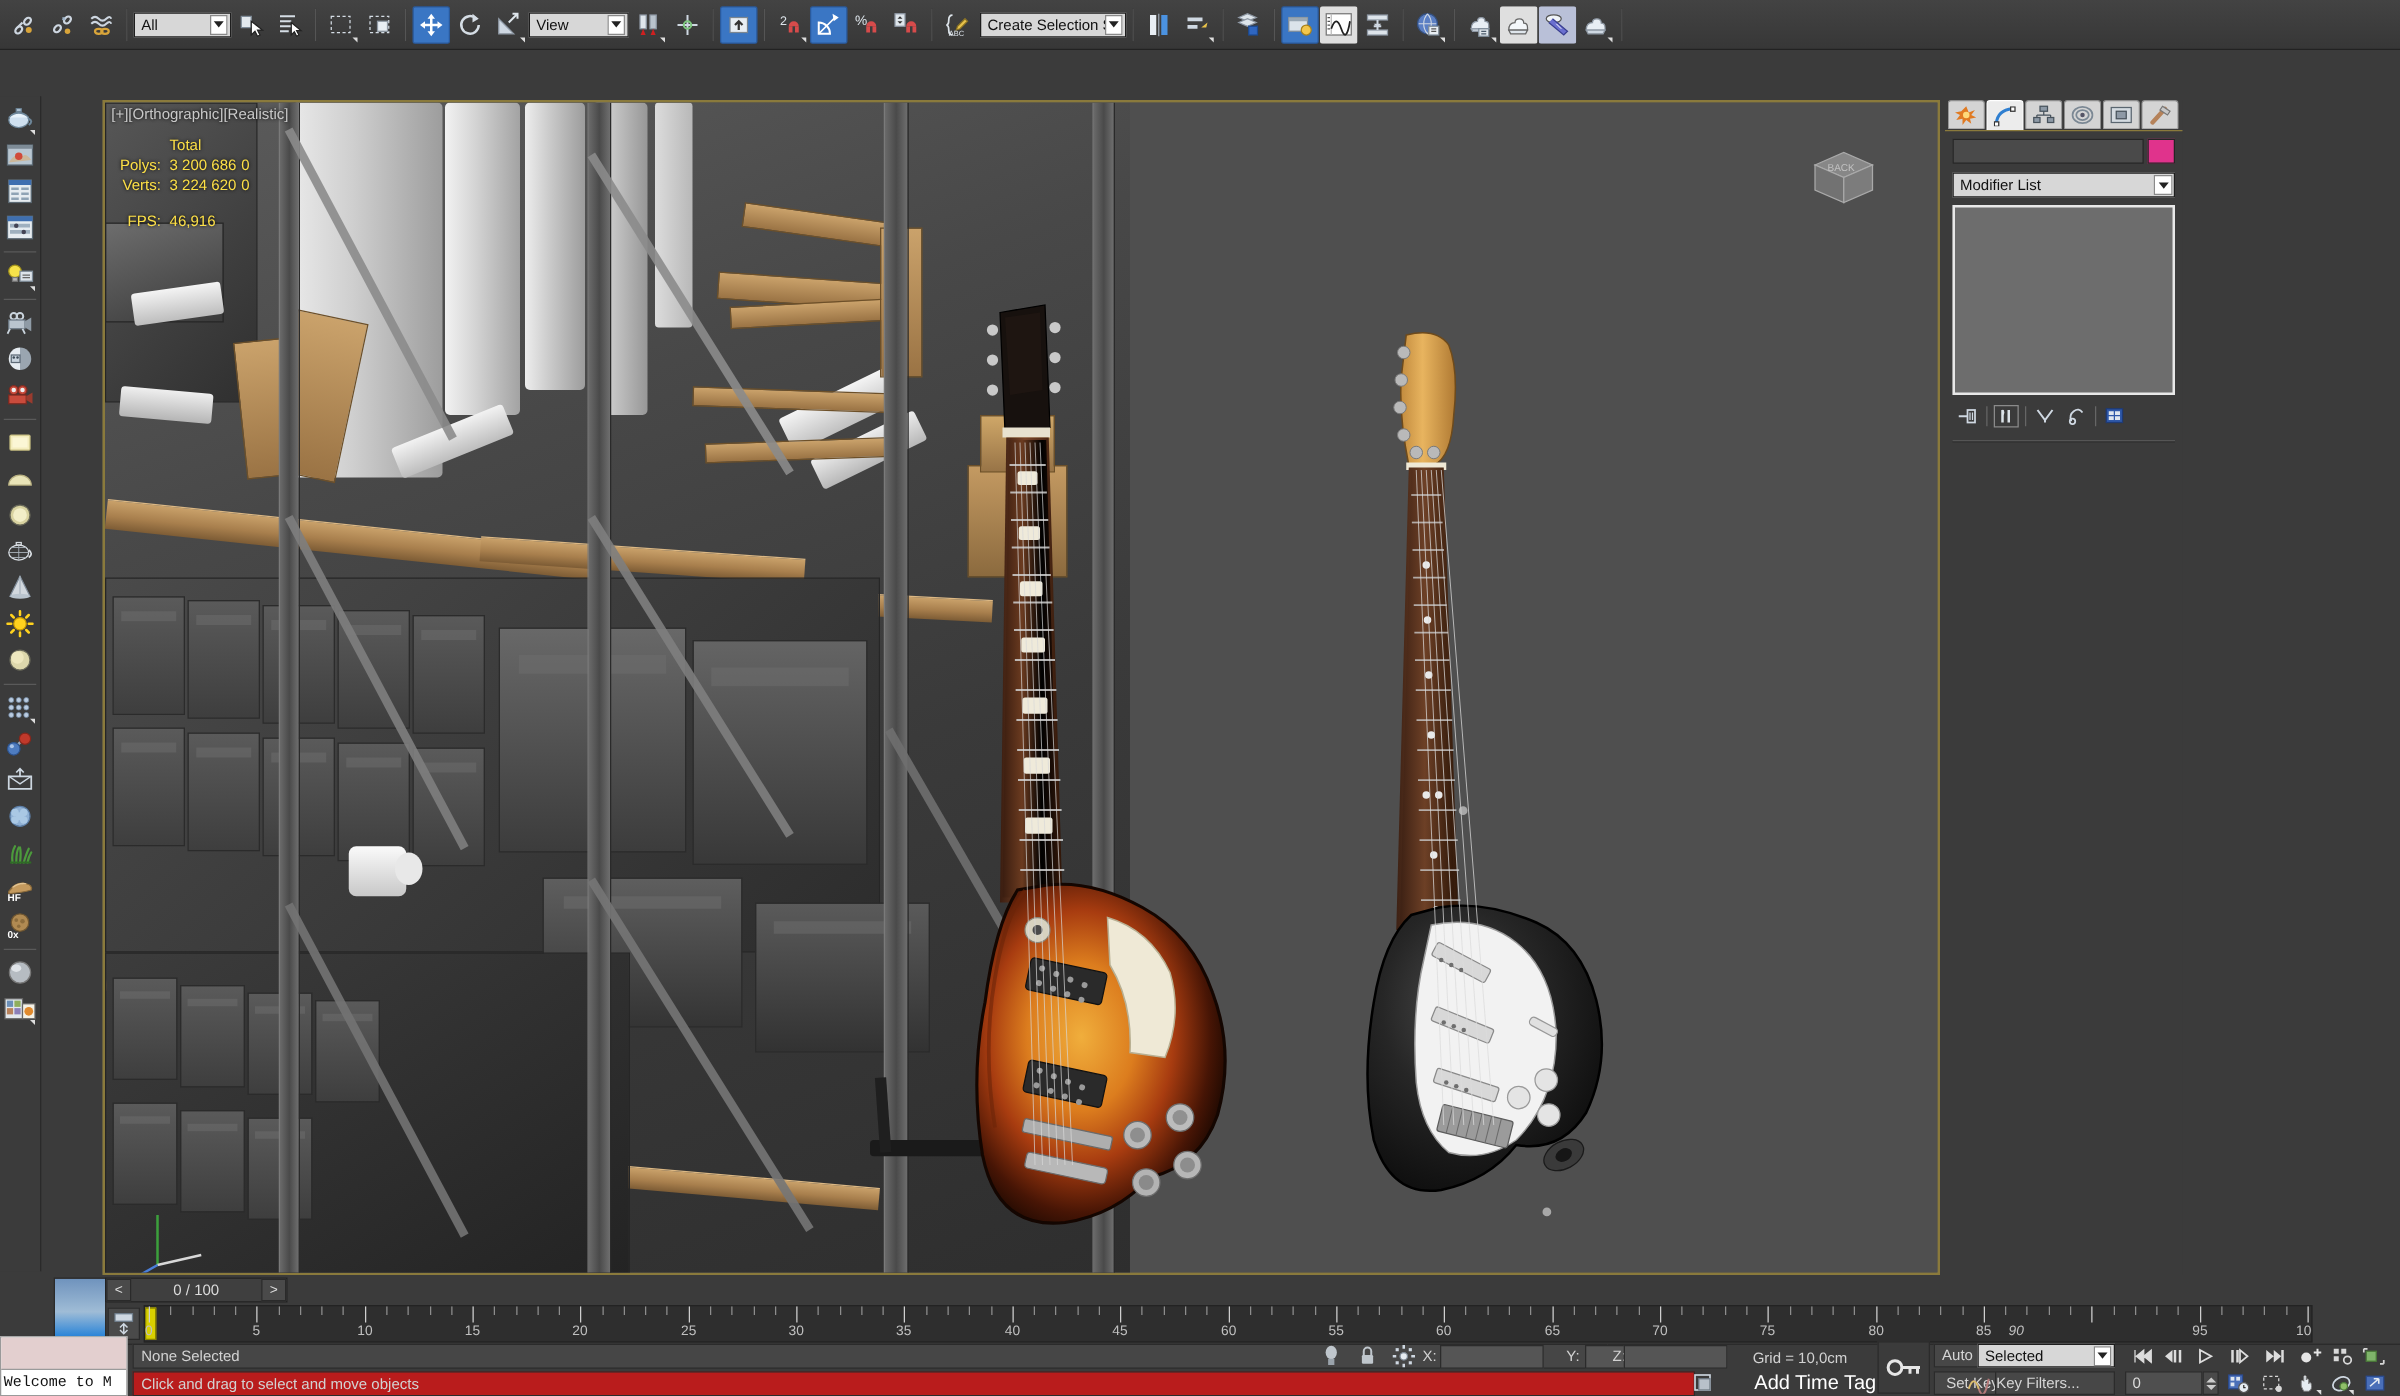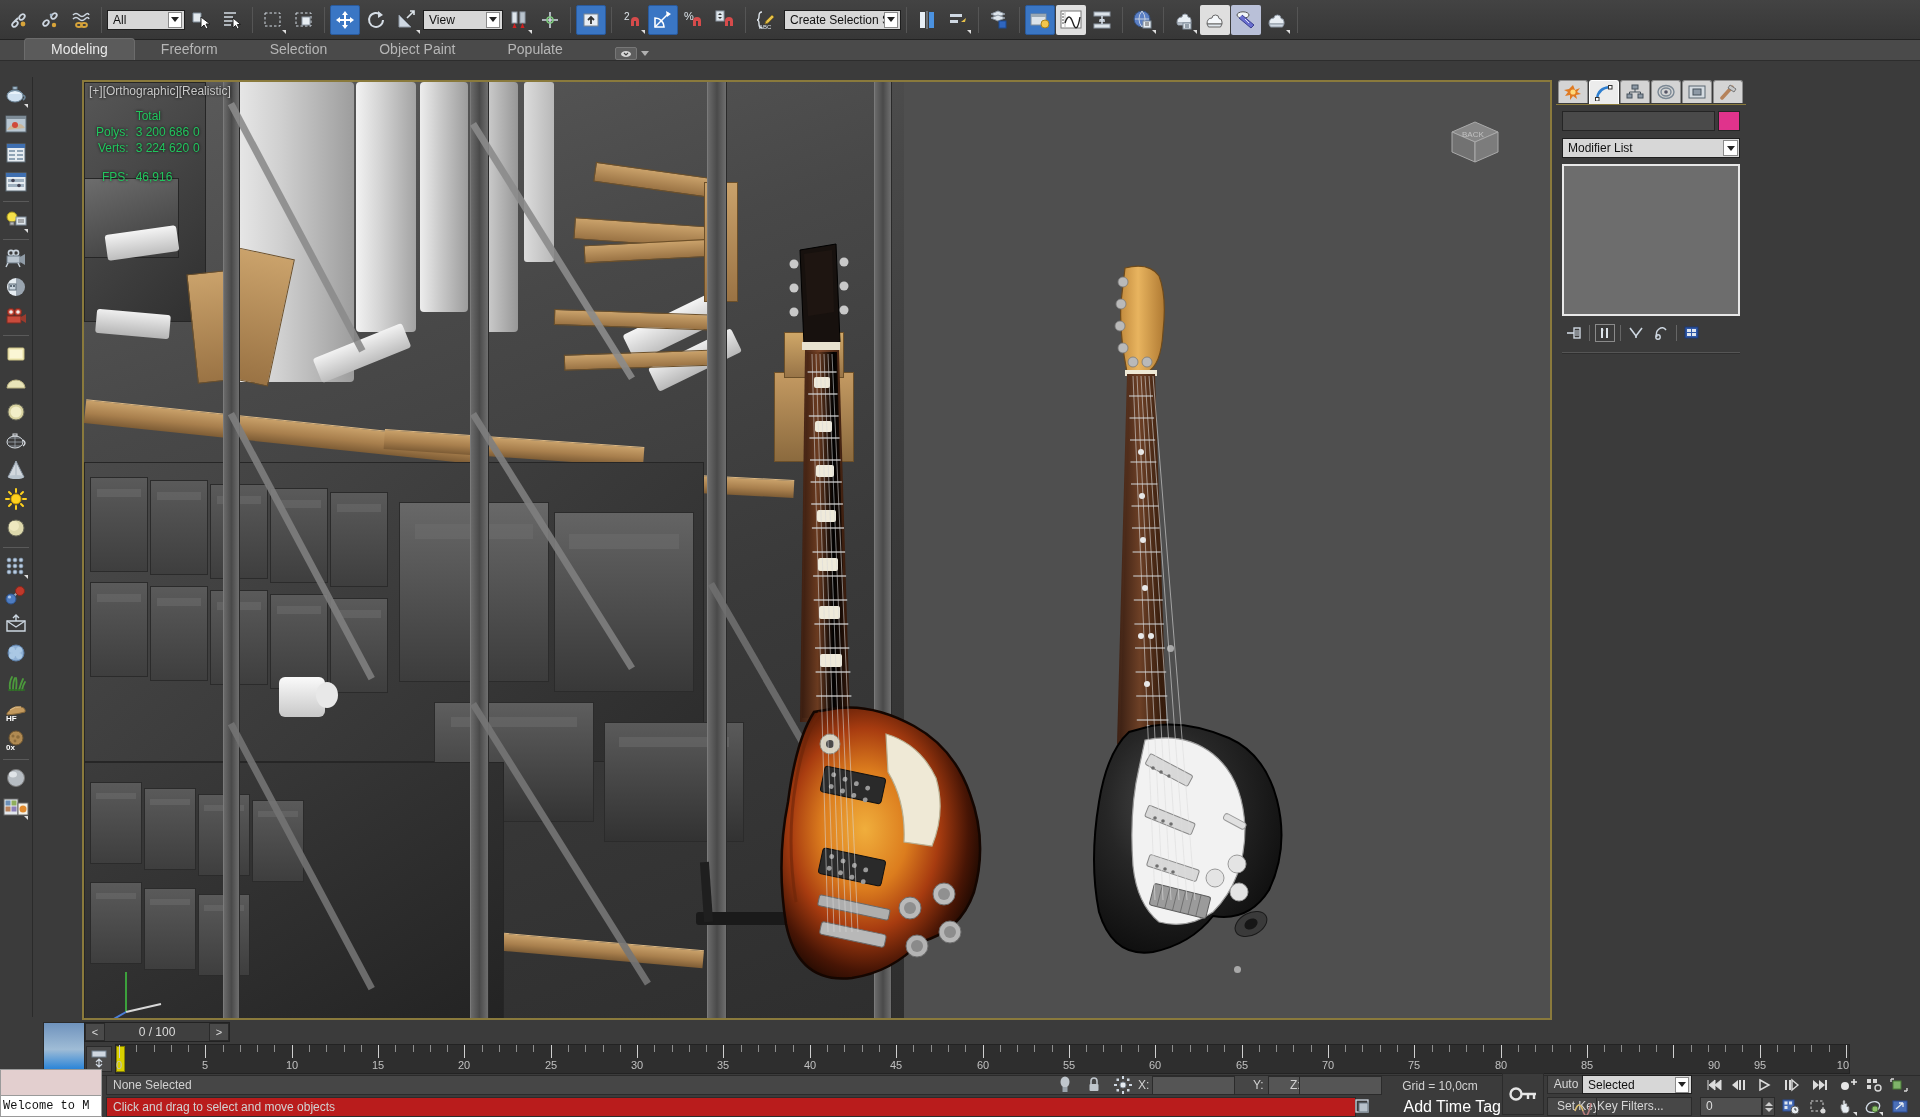--- a/index.html
+++ b/index.html
@@ -89,21 +89,21 @@
   .vplabel {
     position:absolute; left:5px; top:2px; font-size:12px; color:#c9c9c9;
     text-shadow:0 0 3px #000; z-index:30; white-space:nowrap;
   }
   .stats {
     position:absolute; left:12px; top:26px; z-index:30;
     font-size:12px; color:#d8d000; line-height:16px;
     text-shadow:0 0 3px #000;
   }
   .stats table { border-collapse:collapse; }
-  .stats td { padding:0 4px 0 0; color:#22c55e; font-size:12px; }
+  .stats td { padding:0 4px 0 0; color:#fde047; font-size:12px; }
   .stats td.lbl { text-align:right; padding-right:7px; }
   .stats .gap { height:13px; }
 
   
   .wh { position:absolute; left:0; top:0; width:820px; height:940px; overflow:hidden; }
   .floor { position:absolute; left:0; top:0; width:100%; height:100%;
     background:
       linear-gradient(160deg,#5c5c5c 0%,#484848 30%,#3a3a3a 60%,#2e2e2e 100%); }
   .rackcol { position:absolute; width:17px; background:linear-gradient(90deg,#6a6a6a,#4a4a4a,#6f6f6f);
      border-left:1px solid #7a7a7a; border-right:1px solid #2a2a2a; }
@@ -470,36 +470,20 @@
     <div class="tbtn">
       <svg width="22" height="22" viewBox="0 0 22 22">
         <path d="M3 15 q0 -6 5 -6 q0 -3 3.5 -3 q3.5 0 3.5 3.5 q3 0 3 3.5 l0 2 z" fill="#e8eef4" stroke="#8e98a4"></path>
         <path d="M3 15 h15 l-1.5 3 h-12 z" fill="#cfd8e2" stroke="#8e98a4"></path>
         </svg>
       <i class="flyarrow"></i>
     </div>
     <div class="sep"></div>
   </div>
 
-  <div class="ribbon">
-    <div class="rtab sel">Modeling</div>
-    <div class="rtab">Freeform</div>
-    <div class="rtab">Selection</div>
-    <div class="rtab">Object Paint</div>
-    <div class="rtab">Populate</div>
-    <div class="ribbon-mini">
-      <div class="minibox">
-        <svg width="12" height="8" viewBox="0 0 12 8">
-            <ellipse cx="6" cy="4" rx="5" ry="3" fill="#d8d8d8"></ellipse>
-          <path d="M4 3 l2 2 l2 -2" stroke="#444" fill="none" stroke-width="1.2"></path>
-          </svg>
-      </div>
-      <div style="width:0;height:0;border-left:4px solid transparent;border-right:4px solid transparent;border-top:5px solid #b0b0b0;"></div>
-    </div>
-  </div>
 
 
   <div class="lefttb">
     <div class="lbtn">
       <svg width="24" height="22" viewBox="0 0 24 22">
         <ellipse cx="11" cy="12" rx="8" ry="6" fill="#cfe0ef" stroke="#6d8699"></ellipse>
         <path d="M3 10 q8 -7 16 0" fill="#e8f2fa" stroke="#6d8699"></path>
         <path d="M19 11 q4 2 0 5" fill="none" stroke="#6d8699" stroke-width="1.6"></path>
         <rect x="9" y="3" width="4" height="2" fill="#cfe0ef" stroke="#6d8699"></rect>
         </svg>
@@ -1316,21 +1300,21 @@
       <div class="tick" style="left: 1419px; height: 7px; background: rgb(141, 141, 141);"></div>
       <div class="tick" style="left: 1436px; height: 7px; background: rgb(141, 141, 141);"></div>
       <div class="tick" style="left: 1454px; height: 7px; background: rgb(141, 141, 141);"></div>
       <div class="tick" style="left: 1471px; height: 13px; background: rgb(207, 207, 207);"></div>
       <div class="ticklabel" style="left: 1471px;">85</div>
       <div class="tick" style="left: 1488px; height: 7px; background: rgb(141, 141, 141);"></div>
       <div class="tick" style="left: 1505px; height: 7px; background: rgb(141, 141, 141);"></div>
       <div class="tick" style="left: 1523px; height: 7px; background: rgb(141, 141, 141);"></div>
       <div class="tick" style="left: 1540px; height: 7px; background: rgb(141, 141, 141);"></div>
       <div class="tick" style="left: 1557px; height: 13px; background: rgb(207, 207, 207);"></div>
-      <div class="ticklabel" style="left: 1598px;">90</div>
+      <div class="ticklabel" style="left: 1497px; font-style: italic;">90</div>
       <div class="tick" style="left: 1575px; height: 7px; background: rgb(141, 141, 141);"></div>
       <div class="tick" style="left: 1592px; height: 7px; background: rgb(141, 141, 141);"></div>
       <div class="tick" style="left: 1609px; height: 7px; background: rgb(141, 141, 141);"></div>
       <div class="tick" style="left: 1626px; height: 7px; background: rgb(141, 141, 141);"></div>
       <div class="tick" style="left: 1644px; height: 13px; background: rgb(207, 207, 207);"></div>
       <div class="ticklabel" style="left: 1644px;">95</div>
       <div class="tick" style="left: 1661px; height: 7px; background: rgb(141, 141, 141);"></div>
       <div class="tick" style="left: 1678px; height: 7px; background: rgb(141, 141, 141);"></div>
       <div class="tick" style="left: 1695px; height: 7px; background: rgb(141, 141, 141);"></div>
       <div class="tick" style="left: 1713px; height: 7px; background: rgb(141, 141, 141);"></div>

